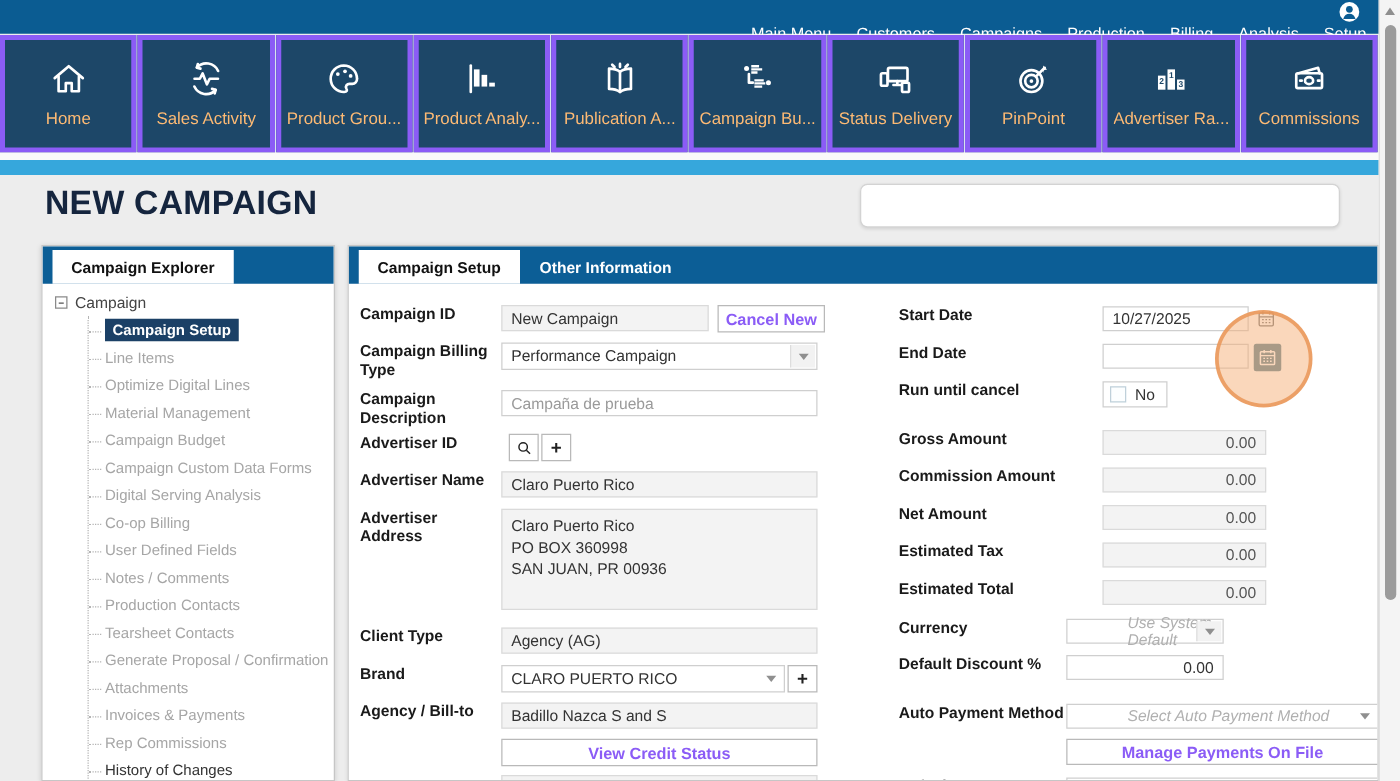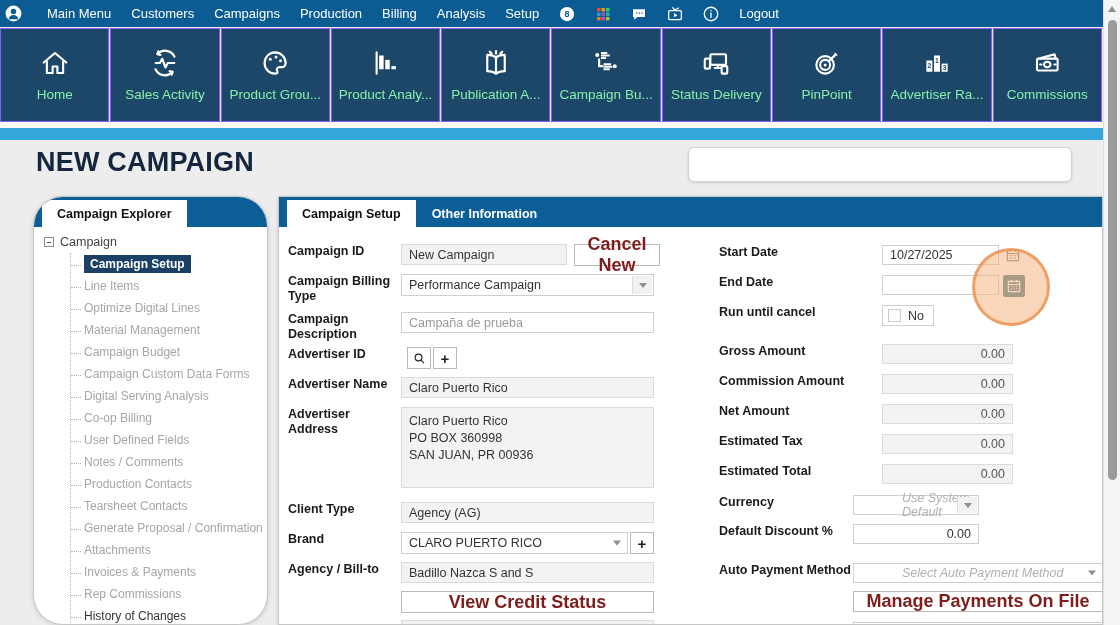--- a/index.html
+++ b/index.html
@@ -1,48 +1,48 @@
 <!DOCTYPE html>
 <html><head>
 <meta charset="utf-8">
 <style>
   * { margin:0; padding:0; box-sizing:border-box; }
   html,body { width:1120px; height:625px; overflow:hidden; }
   body { font-family:"Liberation Sans","DejaVu Sans",sans-serif; background:#ededed; position:relative; }
 
   
   .topbar { position:absolute; left:0; top:0; width:1103px; height:27px; background:#0b5c92;
-            display:flex; align-items:center; padding-left:4px; color:#fff; }
+            display:flex; align-items:flex-end; padding-left:20px; color:#fff;flex-direction:column; }
   .topbar .avatar { width:19px; height:19px; margin-right:14px; }
   .topbar .menu-item { font-size:13px; padding:0 10px; cursor:default; white-space:nowrap; }
   .topbar .tb-icon { width:18px; height:18px; margin:0 9px; display:inline-flex; }
   .topbar .logout { font-size:13px; padding:0 8px 0 10px; }
 
   
   .tiles { position:absolute; left:0; top:28px; width:1102px; height:94px;
            display:flex; gap:1px; background:#d7e4ee; }
-  .tile { flex:1 1 0; background:#1d4768; color:#86efac; display:flex; flex-direction:column;
-          align-items:center; justify-content:center; gap:9px; border:1px solid #8b5cf6; }
+  .tile { flex:1 1 0; background:#1d4768; color:#fdba74; display:flex; flex-direction:column;
+          align-items:center; justify-content:center; gap:9px; border:4px solid #8b5cf6; }
   .tile .t-icon { width:30px; height:30px; }
   .tile .t-label { font-size:13.5px; white-space:nowrap; overflow:hidden; max-width:104px; }
 
   .gap-strip { position:absolute; left:0; top:122px; width:1103px; height:6px; background:#fafafa; }
   .cyan-strip { position:absolute; left:0; top:128px; width:1103px; height:12px; background:#36a7dc; }
 
   
   .page-title { position:absolute; left:36px; top:147px; font-size:27px; font-weight:800;
                 color:#15253e; letter-spacing:.2px; }
   .top-search { position:absolute; left:688px; top:147px; width:384px; height:35px; background:#fff;
                 border:1px solid #d3d3d3; border-radius:6px; box-shadow:0 1px 3px rgba(0,0,0,.12);
                 font-size:13px; padding:0 10px; outline:none; }
 
   
   .panel { position:absolute; background:#fff; border:1px solid #c6c6c6;
            box-shadow:0 1px 4px rgba(0,0,0,.15); overflow:hidden; }
-  #sidebar-panel { left:33px; top:196px; width:235px; height:429px;border-radius:30px; }
+  #sidebar-panel { left:33px; top:196px; width:235px; height:429px; }
   #main-panel    { left:278px; top:196px; width:825px; height:429px; }
 
   .panel-header { height:30px; background:#0c5e96; display:flex; align-items:flex-end; }
   .white-tab { background:#fff; height:27px; margin-left:8px; padding:0 15px; display:flex;
                align-items:center; font-size:12.5px; font-weight:bold; color:#111; }
   .blue-tab  { height:27px; padding:0 16px; display:flex; align-items:center; font-size:12.5px;
                font-weight:bold; color:#fff; }
 
   
   .tree { padding:8px 0 0 10px; font-size:12.5px; color:#444; }
@@ -59,21 +59,21 @@
 
   
   .frow { position:absolute; display:flex; }
   .flabel { font-size:12.5px; font-weight:bold; color:#1a1a1a; line-height:15px; }
   .tbox { border:1px solid #cfcfcf; background:#fff; font-size:12.5px; color:#333;
           padding:2px 7px; display:flex; align-items:center; }
   .readonly { background:#f3f3f3; border-color:#dadada; }
   .amount { justify-content:flex-end; color:#555; }
   .ghost { color:#9a9a9a; }
   .italic-ghost { color:#b0b0b0; font-style:italic;padding-left:48px; }
-  .btn { border:1px solid #b9b9b9; background:#fff; font-size:18px; font-weight:bold; color:#7f1d1d;
+  .btn { border:1px solid #b9b9b9; background:#fff; font-size:13px; font-weight:bold; color:#8b5cf6;
          display:flex; align-items:center; justify-content:center; cursor:pointer; }
   .sq-btn { width:24px; height:22px; border:1px solid #b9b9b9; background:#fff; display:flex;
             align-items:center; justify-content:center; font-size:15px; font-weight:bold; color:#222; cursor:pointer; }
   .caret { width:0; height:0; border-left:4px solid transparent; border-right:4px solid transparent;
            border-top:5px solid #8f8f8f; }
   .select-caret { position:absolute; right:6px; top:50%; transform:translateY(-50%); }
   .caret-cell { position:absolute; right:1px; top:1px; bottom:1px; width:20px; background:#f2f2f2;
                 border-left:1px solid #ddd; display:flex; align-items:center; justify-content:center; }
   .checkbox { width:13px; height:13px; border:1px solid #bfd0da; background:#fcfeff; margin-right:7px; }
   .multiline { white-space:pre-line; align-items:flex-start; line-height:17px; }

